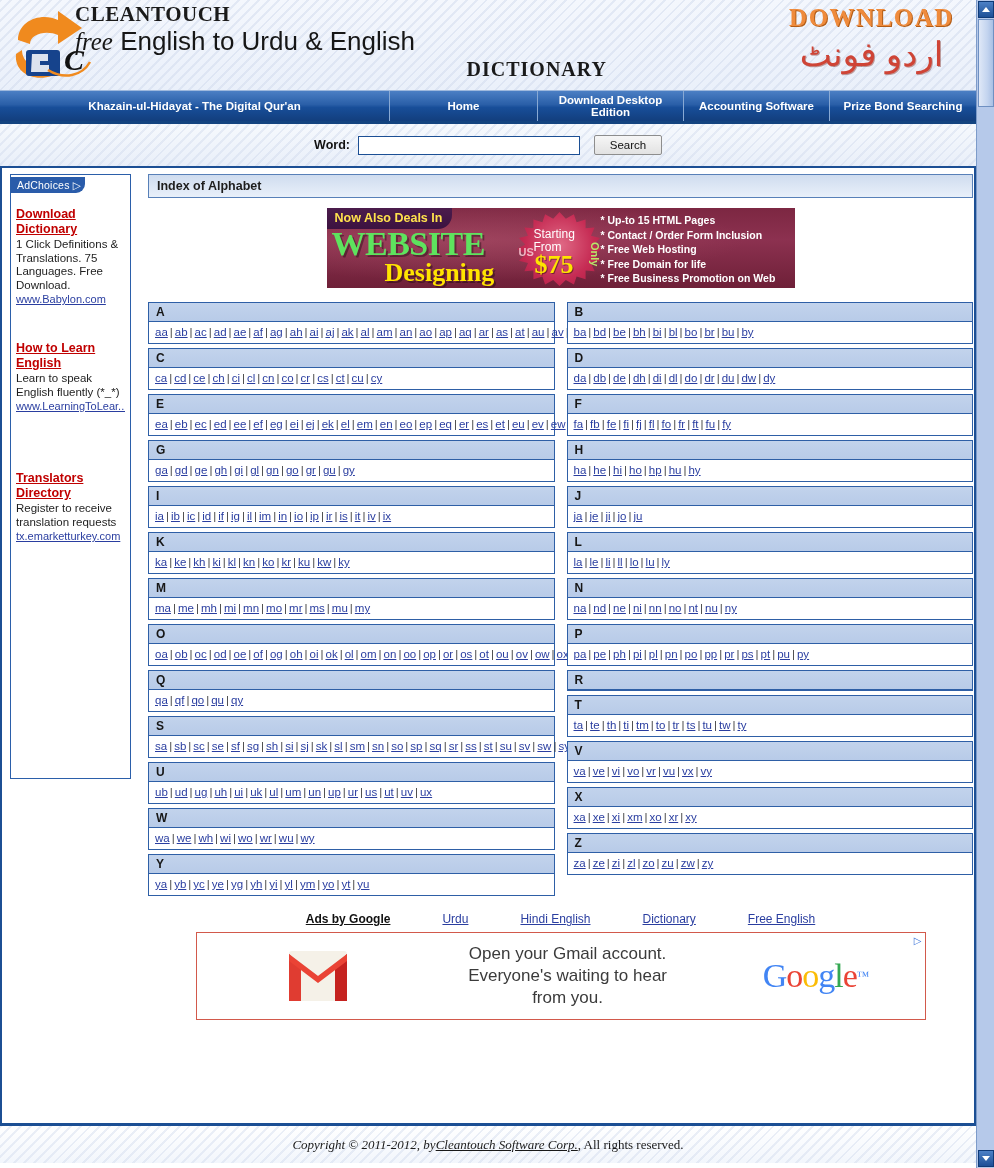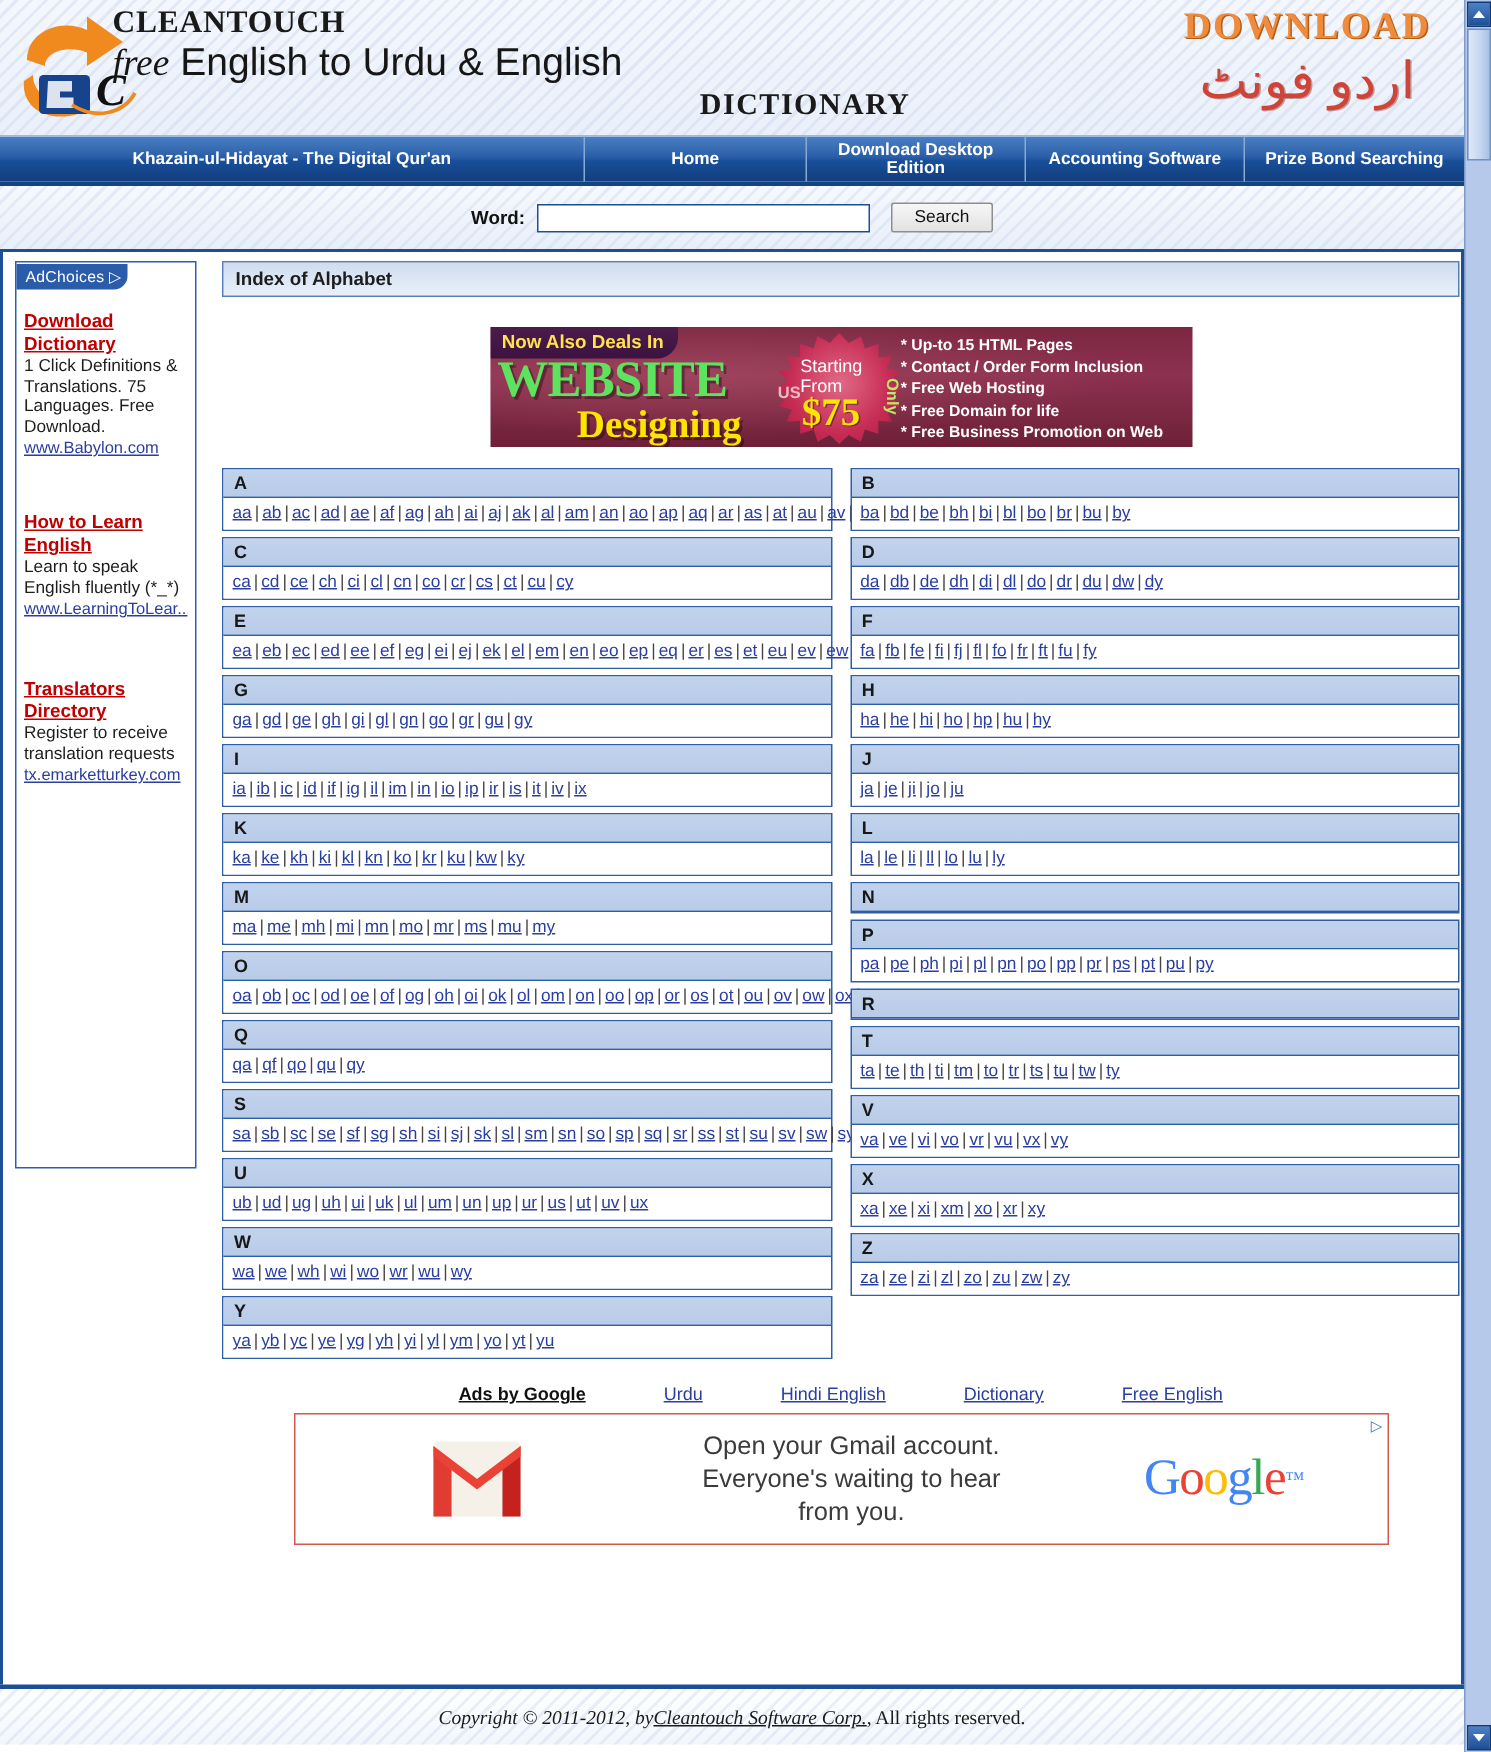--- a/index.html
+++ b/index.html
@@ -238,21 +238,20 @@
     justify-content: center;
     margin: 10px 0 14px 0;
   }
   #webbanner {
     position: relative;
     width: 468px; height: 80px;
     background:
       radial-gradient(ellipse at 30% 40%, rgba(180,90,110,.45), rgba(0,0,0,0) 60%),
       linear-gradient(180deg, #7c2742 0%, #8c3150 40%, #6e2038 100%);
     overflow: hidden;
-    margin-top: 10px;
   }
   #banner-nowalso {
     position: absolute; left: 0; top: 0;
     background: linear-gradient(180deg,#4b1c4c 0%, #3c1240 100%);
     color: #ffe24d;
     font-size: 12.5px;
     font-weight: bold;
     padding: 3px 10px 4px 8px;
     border-bottom-right-radius: 14px;
   }
@@ -518,21 +517,21 @@
           <span class="ad-url">www.Babylon.com</span>
         </div>
 
 
         <div class="ad-unit" style="margin-top:36px;">
           <span class="ad-title">How to Learn English</span>
           <div class="ad-desc">Learn to speak English fluently (*_*)</div>
           <span class="ad-url">www.LearningToLear...</span>
         </div>
 
-        <div class="ad-unit" style="margin-top:40px;">
+        <div class="ad-unit" style="margin-top:59px;">
           <span class="ad-title">Translators Directory</span>
           <div class="ad-desc">Register to receive translation requests</div>
           <span class="ad-url">tx.emarketturkey.com</span>
         </div>
       </div>
     </div>
 
     <div id="main">
 
       <div class="panel-title">Index of Alphabet</div>
@@ -634,20 +633,21 @@
             <div class="alpha-group">
               <div class="alpha-head">J</div>
               <div class="alpha-body"><a>ja</a><span class="sep">|</span><a>je</a><span class="sep">|</span><a>ji</a><span class="sep">|</span><a>jo</a><span class="sep">|</span><a>ju</a></div>
             </div>
             <div class="alpha-group">
               <div class="alpha-head">L</div>
               <div class="alpha-body"><a>la</a><span class="sep">|</span><a>le</a><span class="sep">|</span><a>li</a><span class="sep">|</span><a>ll</a><span class="sep">|</span><a>lo</a><span class="sep">|</span><a>lu</a><span class="sep">|</span><a>ly</a></div>
             </div>
             <div class="alpha-group">
               <div class="alpha-head">N</div>
+              <div class="alpha-body"><a>na</a><span class="sep">|</span><a>nd</a><span class="sep">|</span><a>ne</a><span class="sep">|</span><a>ni</a><span class="sep">|</span><a>nn</a><span class="sep">|</span><a>no</a><span class="sep">|</span><a>nt</a><span class="sep">|</span><a>nu</a><span class="sep">|</span><a>ny</a></div>
             </div>
             <div class="alpha-group">
               <div class="alpha-head">P</div>
               <div class="alpha-body"><a>pa</a><span class="sep">|</span><a>pe</a><span class="sep">|</span><a>ph</a><span class="sep">|</span><a>pi</a><span class="sep">|</span><a>pl</a><span class="sep">|</span><a>pn</a><span class="sep">|</span><a>po</a><span class="sep">|</span><a>pp</a><span class="sep">|</span><a>pr</a><span class="sep">|</span><a>ps</a><span class="sep">|</span><a>pt</a><span class="sep">|</span><a>pu</a><span class="sep">|</span><a>py</a></div>
             </div>
             <div class="alpha-group">
               <div class="alpha-head">R</div>
             </div>
             <div class="alpha-group">
               <div class="alpha-head">T</div>

